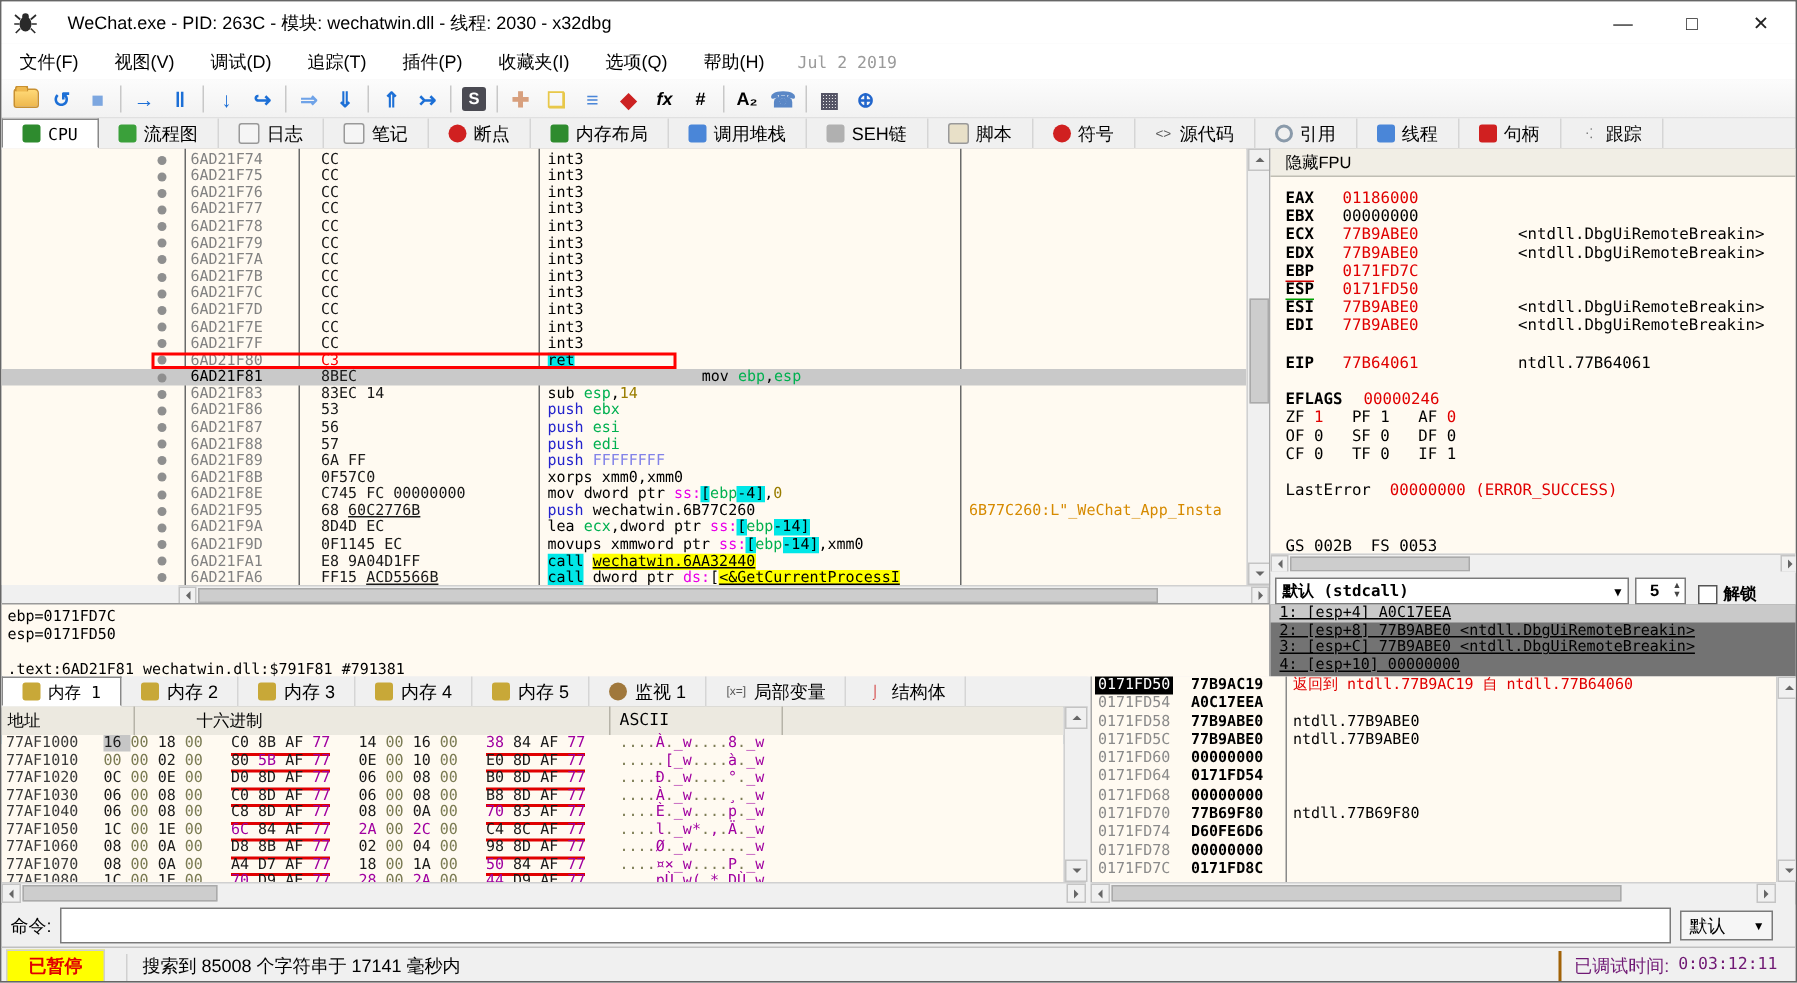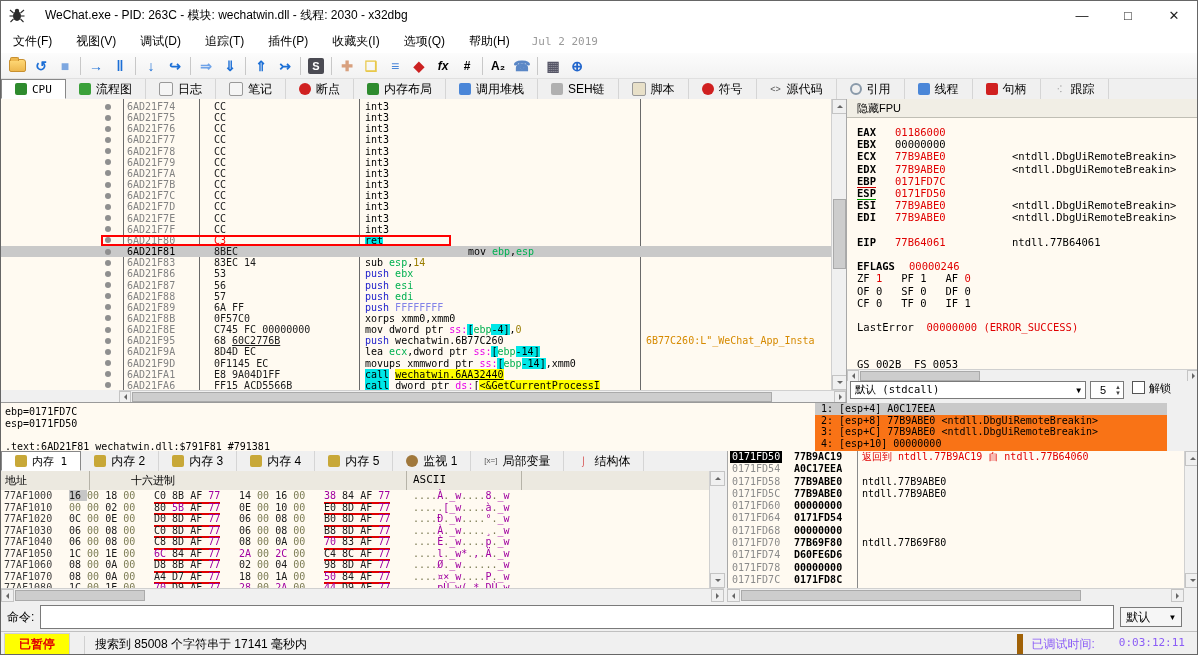--- a/index.html
+++ b/index.html
@@ -50,25 +50,25 @@
   
   .fpu{position:absolute;left:846px;top:98px;width:352px;height:19px;background:#f1eee5;border-bottom:1px solid #c0beb4;font-size:11px;display:flex;align-items:center;padding-left:10px;box-sizing:border-box;}
   .regs{position:absolute;left:846px;top:117px;width:388px;height:263px;background:#fffaf1;font-size:10.5px;}
   .regline{position:absolute;left:0;width:100%;height:12.2px;line-height:12.2px;white-space:pre;}
   .regline .rn{position:absolute;left:10px;font-weight:bold;color:#000;}
   .regline .rv{position:absolute;left:48px;}
   .regline .rc{position:absolute;left:165px;color:#000;}
   .k{color:#000;}.r{color:#e00000;}
   .un-red{border-bottom:1px solid #d00000;}
   .un-green{border-bottom:1px solid #00a000;}
-  .ccrow{position:absolute;left:846px;top:380px;width:352px;height:22px;background:#f0f0f0;display:flex;align-items:flex-start;font-size:11px;}
+  .ccrow{position:absolute;left:846px;top:380px;width:352px;height:22px;background:#f0f0f0;display:flex;align-items:flex-end;font-size:11px;font-weight:bold;}
   .combo{height:18px;background:#fff;border:1px solid #7a7a7a;display:flex;align-items:center;justify-content:space-between;padding:0 4px;box-sizing:border-box;font-family:"DejaVu Sans Mono",monospace;font-size:10.5px;}
   .spin{width:34px;height:18px;background:#fff;border:1px solid #7a7a7a;display:flex;align-items:center;box-sizing:border-box;font-size:11px;}
   .chk{width:11px;height:11px;border:1px solid #555;background:#fff;margin:0 4px 0 8px;}
-  .args{position:absolute;left:814px;top:402px;width:352px;height:48px;background:#f97316;font-size:10px;}
+  .args{position:absolute;left:846px;top:402px;width:352px;height:48px;background:#737373;font-size:10px;text-decoration:underline;}
   .argrow{height:11.6px;line-height:11.6px;white-space:pre;padding-left:6px;}
   .argrow.sel{background:#c9c9c9;}
   
   .btabs{position:absolute;left:0;top:450px;width:724px;height:20px;background:#f0f0f0;border-bottom:1px solid #a8a8a8;display:flex;font-size:12px;}
   
   .dumphead{position:absolute;left:0;top:470px;width:708px;height:19px;background:#ece9e0;border-bottom:6px solid #0c4a6e;font-size:11px;}
   .dumphead span{position:absolute;top:2px;color:#000;}
   .dump{position:absolute;left:0;top:489px;width:708px;height:98px;background:#fffaf1;font-size:10px;}
   .drow{height:11.5px;line-height:11.5px;white-space:pre;position:relative;}
   .drow .da{position:absolute;left:3px;color:#3c3c3c;}
@@ -89,21 +89,21 @@
   .sc.lav{color:#938de0;}
   .stack-sep{position:absolute;left:856px;top:450px;bottom:68px;width:1px;background:#8a8a8a;height:137px;}
   
   .cmdbar{position:absolute;left:0;top:602px;width:100%;height:28px;background:#f0f0f0;display:flex;align-items:center;font-size:12px;}
   .cmdinput{height:20px;background:#fff;border:1px solid #7a7a7a;margin-left:6px;}
   .cmdcombo{height:20px;background:#f6f6f6;border:1px solid #7a7a7a;display:flex;align-items:center;justify-content:space-between;padding:0 5px;box-sizing:border-box;margin-left:6px;}
   
   .statusbar{position:absolute;left:0;top:630px;width:100%;height:25px;background:#f0f0f0;border-top:1px solid #c0c0c0;display:flex;align-items:center;font-size:12px;}
   .badge{background:#ffff00;color:#e00000;font-weight:bold;padding:2px 14px;border:1px solid #d0d0d0;margin-left:3px;}
   .statmsg{margin-left:14px;color:#000;border-left:1px solid #d0d0d0;padding-left:10px;height:18px;display:flex;align-items:center;}
-  .stattime{position:absolute;right:4px;border-left:6px solid #a16207;padding:2px 8px;color:#8b5cf6;display:flex;gap:24px;}
+  .stattime{position:absolute;right:4px;border-left:2px solid #a16207;padding:2px 8px;color:#701a75;display:flex;gap:6px;}
   .vsep-main{position:absolute;left:845px;top:98px;width:1px;height:352px;background:#a8a8a8;}
 </style>
 </head>
 <body>
 
 <div class="win">
 
   <div class="titlebar">
     <svg class="bug" viewBox="0 0 16 16">
       <ellipse cx="8" cy="9" rx="4" ry="5" fill="#2a2a2a"></ellipse>

